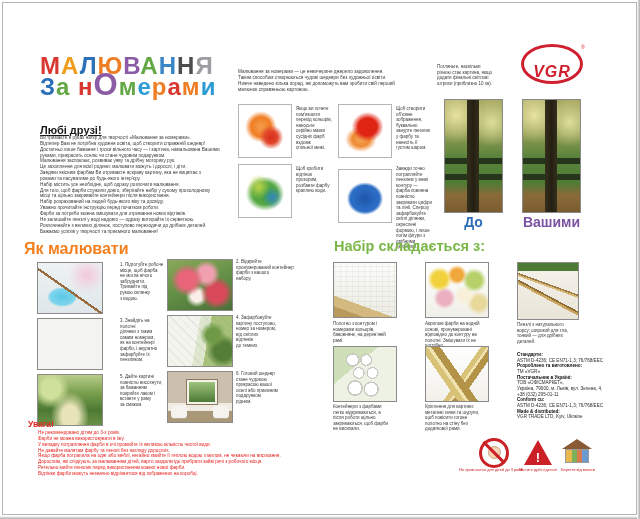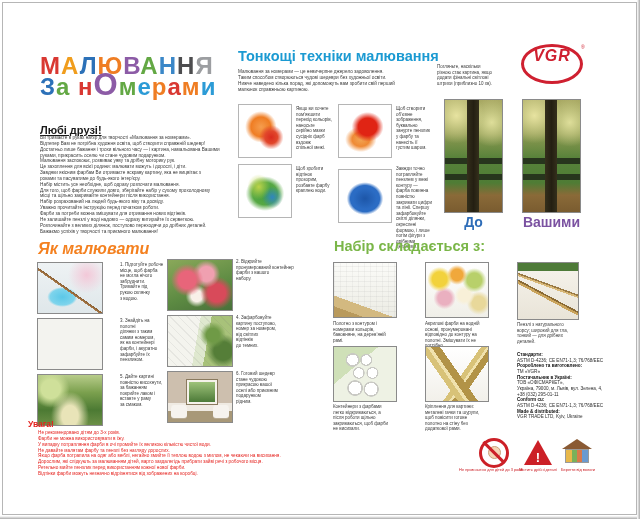--- a/index.html
+++ b/index.html
@@ -32,36 +32,36 @@
     radial-gradient(closest-side at 38% 42%,#bcd34a 0%,rgba(188,211,74,0) 58%),
     radial-gradient(closest-side at 64% 62%,#2f86c0 0%,rgba(47,134,192,0) 55%),
     radial-gradient(closest-side at 50% 55%,#3f9e3c 0%,#57a844 48%,rgba(87,168,68,0) 74%);}
   .sw4{left:338px;top:169px;background-image:
     radial-gradient(closest-side at 50% 55%,#1d56a8 0%,#2b6cc4 45%,#2b6cc4 56%,rgba(43,108,196,0) 70%);}
   .sw1c{left:296px;top:106px;width:40px;}
   .sw2c{left:396px;top:106px;width:44px;}
   .sw3c{left:296px;top:166px;width:40px;}
   .sw4c{left:396px;top:166px;width:44px;}
   
-  .vgr{left:521px;top:44px;width:56px;height:34px;border:3px solid #cf2030;border-radius:50%;display:flex;align-items:flex-start;justify-content:center;}
+  .vgr{left:521px;top:44px;width:56px;height:34px;border:3px solid #cf2030;border-radius:50%;display:flex;align-items:flex-end;justify-content:center;}
   .vgr-name{color:#cf2030;font-weight:bold;font-style:italic;font-size:16px;letter-spacing:1px;}
   .vgr-mark{left:581px;top:44px;color:#cf2030;font-size:5px;}
   
   .ba-note{left:437px;top:64px;width:86px;}
   .tree{width:57px;height:112px;border:1px solid #8a8a8a;background-image:
     linear-gradient(90deg,rgba(0,0,0,0) 38%,#35301c 38%,#241f12 50%,#35301c 60%,rgba(0,0,0,0) 60%),
     linear-gradient(180deg,rgba(0,0,0,0) 52%,#27351d 52%,#27351d 57%,rgba(0,0,0,0) 57%,rgba(0,0,0,0) 66%,#27351d 66%,#27351d 71%,rgba(0,0,0,0) 71%),
     radial-gradient(circle at 20% 14%,#e7e3a0 0%,rgba(231,227,160,0) 26%),
     radial-gradient(circle at 82% 20%,#dede9a 0%,rgba(222,222,154,0) 24%),
     linear-gradient(180deg,#a8a863 0%,#8f9a52 30%,#57823a 52%,#4f7c35 74%,#8a6a38 85%,#7a5c30 100%);}
   .ba1{left:444px;top:99px;} .ba2{left:522px;top:99px;}
   .ba-lbl{width:59px;text-align:center;font-weight:bold;font-size:14px;}
   .ba1l{left:444px;top:214px;color:#2e6db8;} .ba2l{left:522px;top:214px;color:#7b52a1;}
   
-  .how-h{left:38px;top:240px;font-size:16px;font-weight:bold;color:#f4801f;font-style:italic;}
+  .how-h{left:24px;top:240px;font-size:16px;font-weight:bold;color:#f4801f;}
   .ph{border:1px solid #8a8a8a;width:64px;height:50px;}
   .hp1{left:37px;top:262px;background-image:
     linear-gradient(35deg,rgba(0,0,0,0) 45%,#a97b4a 45%,#8a5f33 48%,rgba(0,0,0,0) 48%),
     radial-gradient(closest-side at 38% 68%,#5bc8e8 0%,#7ed4ec 50%,rgba(126,212,236,0) 62%),
     radial-gradient(circle at 76% 24%,#f3c8d8 0%,rgba(243,200,216,0) 30%),
     linear-gradient(180deg,#eef2f4 0%,#dfe7ea 100%);}
   .hp2{left:167px;top:259px;background-image:
     radial-gradient(circle at 30% 40%,#e8657a 0 16%,rgba(0,0,0,0) 30%),
     radial-gradient(circle at 60% 28%,#f0a0b0 0 14%,rgba(0,0,0,0) 26%),
     radial-gradient(circle at 76% 66%,#d84a5a 0 15%,rgba(0,0,0,0) 28%),
@@ -167,21 +167,20 @@
       <div>Для того, щоб фарби служили довго, зберігайте набір у сухому прохолодному</div>
       <div>місці та щільно закривайте контейнери після використання.</div>
       <div>Набір розрахований на людей будь-якого віку та досвіду.</div>
       <div>Уважно прочитайте інструкцію перед початком роботи.</div>
       <div>Фарби за потреби можна змішувати для отримання нових відтінків.</div>
       <div>Не залишайте пензлі у воді надовго — одразу витирайте їх серветкою.</div>
       <div>Розпочинайте з великих ділянок, поступово переходячи до дрібних деталей.</div>
       <div>Бажаємо успіхів у творчості та приємного малювання!</div>
     </div>
 
-  <div class="abs tech-h">Тонкощі техніки малювання</div>
   <div class="abs tech-p t">
       <div>Малювання за номерами — це невичерпне джерело задоволення.</div>
       <div>Таким способом створюються чудові шедеври без художньої освіти.</div>
       <div>Нижче наведено кілька порад, які допоможуть вам зробити свій перший</div>
       <div>малюнок справжньою картиною.</div>
     </div>
   <div class="abs swatch sw1"></div>
   <div class="abs sw1c tt">
       <div>Якщо ви хочете</div>
       <div>помʼякшити</div>

